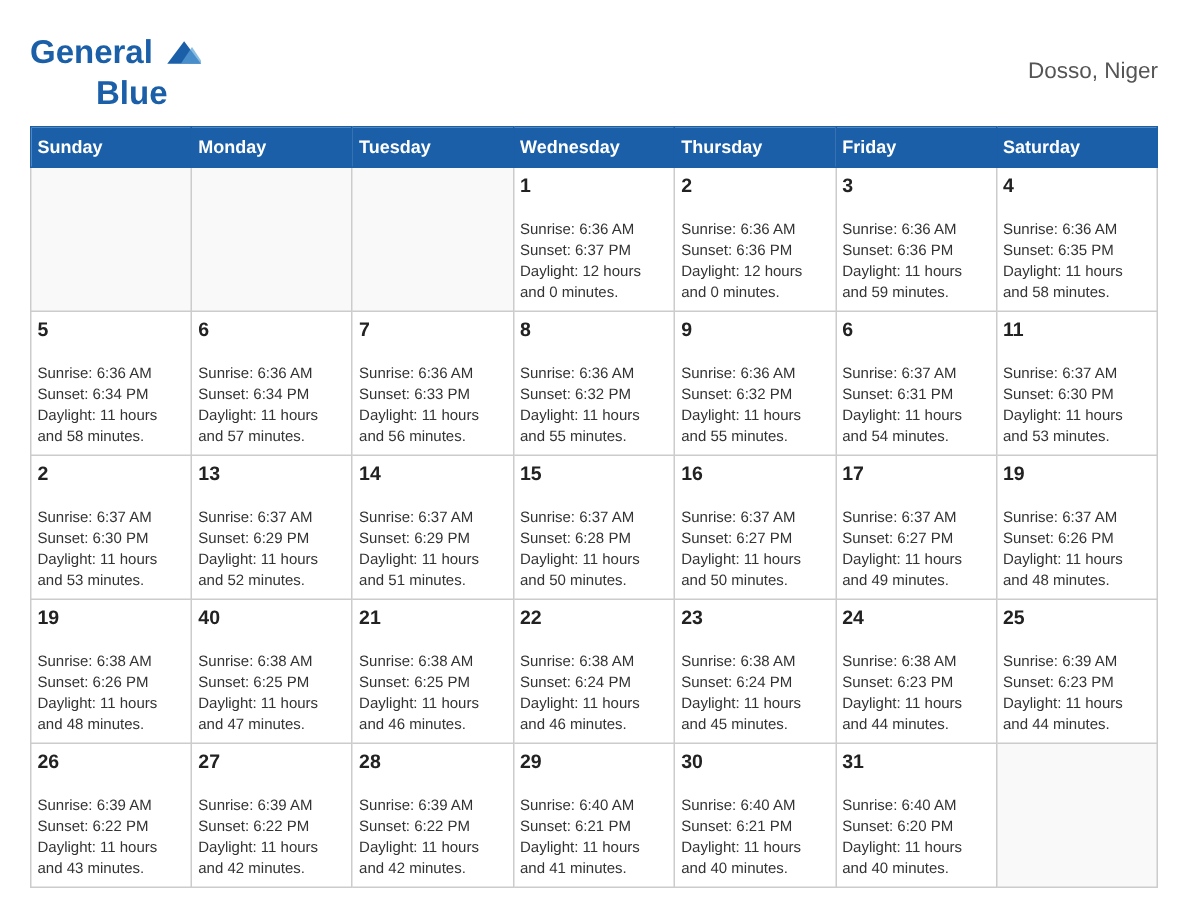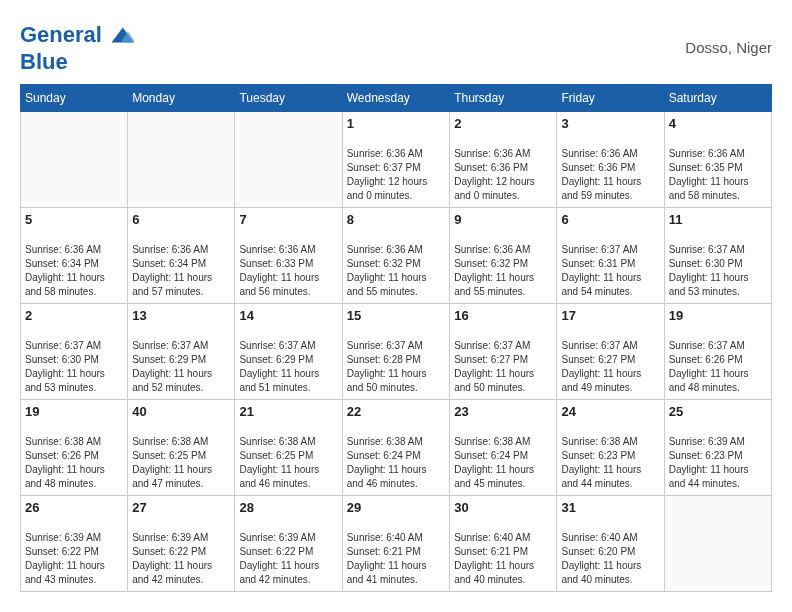--- a/index.html
+++ b/index.html
@@ -50,21 +50,21 @@
       width: 100%;
       border-collapse: collapse;
       font-size: 11px;
     }
     .calendar th {
       background-color: #1a5fa8;
       color: #fff;
       padding: 6px 4px;
       text-align: left;
       font-size: 12px;
-      font-weight: normal;
+      font-weight: bold;
       border: 1px solid #1a5fa8;
     }
     .calendar td {
       border: 1px solid #ccc;
       vertical-align: top;
       padding: 4px;
       width: 108px;
       min-height: 80px;
       background: #fff;
     }
@@ -90,21 +90,21 @@
 <div class="header">
   <div class="logo">
     <div>
       <div style="display:flex;align-items:center;">
         <span class="logo-text"><span>General</span></span>
         <svg class="logo-icon" viewBox="0 0 40 40">
           <polygon points="10,30 25,10 40,30" fill="#1a5fa8"></polygon>
           <polygon points="22,30 32,15 42,30" fill="#5ba3d9" opacity="0.7"></polygon>
         </svg>
       </div>
-      <div class="logo-text" style="color:#1a5fa8;font-size:22px;">Blue</div>
+      <div class="logo-text" style="color:#1a5fa8;font-size:22px;margin-left:44px;">Blue</div>
     </div>
   </div>
   <div class="title-block">
     <div class="location">Dosso, Niger</div>
   </div>
 </div>
 
 <table class="calendar">
   <thead>
     <tr>

